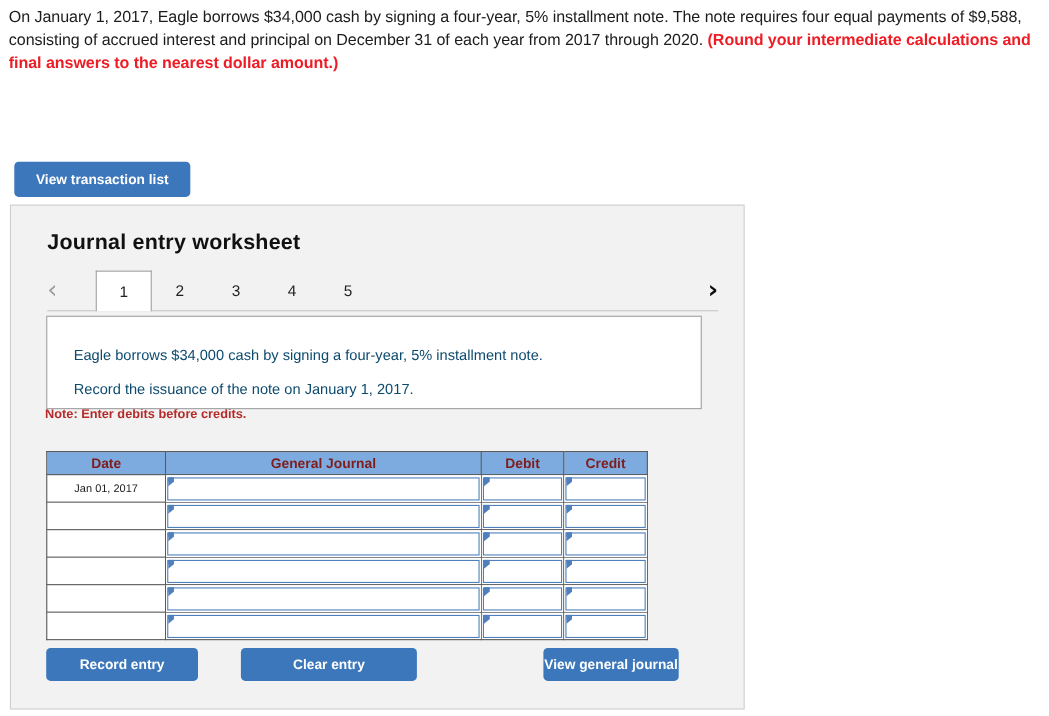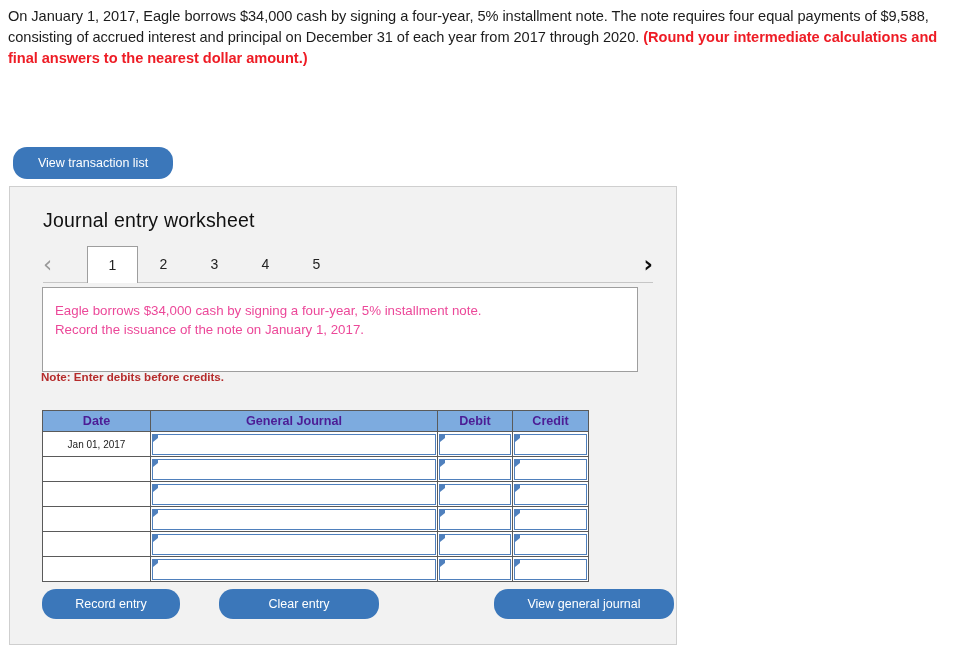--- a/index.html
+++ b/index.html
@@ -32,24 +32,24 @@
   }
   .q-red {
     color: #ee1c25;
     font-weight: bold;
   }
 
   
   .btn {
     background: #3b77ba;
     color: #ffffff;
-    font-weight: normal;
+    font-weight: bold;
     font-size: 12.5px;
     border: none;
-    border-radius: 14px;
+    border-radius: 4px;
     cursor: pointer;
     text-align: center;
     font-family: "Liberation Sans", sans-serif;
     line-height: 1;
     padding: 0;
   }
   #view-transaction-list {
     position: absolute;
     left: 13px;
     top: 147px;
@@ -67,21 +67,21 @@
     background: #f2f2f2;
     border: 1px solid #cfcfcf;
     box-sizing: border-box;
   }
 
   #worksheet-title {
     position: absolute;
     left: 33px;
     top: 22px;
     font-size: 19.5px;
-    font-weight: normal;
+    font-weight: bold;
     color: #111111;
     letter-spacing: 0.2px;
   }
 
   
   #tab-strip {
     position: absolute;
     left: 33px;
     top: 59px;
     width: 610px;
@@ -137,23 +137,23 @@
     top: 287px;
     width: 596px;
     height: 85px;
     background: #ffffff;
     border: 1px solid #9e9e9e;
     box-sizing: border-box;
     z-index: 2;
   }
   .desc-line {
     font-size: 13.3px;
-    color: #ec4899;
+    color: #0c4a6e;
     line-height: 19px;
-    margin: 0;
+    margin: 12px;
   }
   #description-inner {
     padding: 13px 0 0 12px;
   }
 
   
   #note-text {
     position: absolute;
     left: 41px;
     top: 370px;
@@ -169,21 +169,21 @@
     top: 410px;
     width: 546px;
     border-collapse: collapse;
     table-layout: fixed;
   }
   #journal-table th {
     background: #7dabdf;
     border: 1px solid #5a5a5a;
     font-size: 12.6px;
     font-weight: bold;
-    color: #4c1d95;
+    color: #7f1d1d;
     height: 20px;
     padding: 0;
     text-align: center;
   }
   #journal-table td {
     border: 1px solid #5a5a5a;
     padding: 0;
     height: 24px;
     background: #ffffff;
     vertical-align: middle;
@@ -226,21 +226,21 @@
     border-top: 4px solid #4f80bd;
     border-bottom: 4px solid transparent;
     border-left: 5px solid #4f80bd;
     border-right: 0;
     pointer-events: none;
   }
 
   
   #record-entry  { position: absolute; left: 42px;  top: 589px; width: 138px; height: 30px; }
   #clear-entry   { position: absolute; left: 219px; top: 589px; width: 160px; height: 30px; }
-  #view-gj       { position: absolute; left: 494px; top: 589px; width: 180px; height: 30px; }
+  #view-gj       { position: absolute; left: 494px; top: 589px; width: 123px; height: 30px; }
 </style>
 </head>
 <body>
 
 <div id="question-block">
   <p class="q-para"><span>On January 1, 2017, Eagle borrows $34,000 cash by signing a four-year, 5% installment note. The note requires four equal payments of $9,588, consisting of accrued interest and principal on December 31 of each year from 2017 through 2020. </span><span class="q-red">(Round your intermediate calculations and final answers to the nearest dollar amount.)</span></p>
 </div>
 
 <button class="btn" id="view-transaction-list">View transaction list</button>
 

